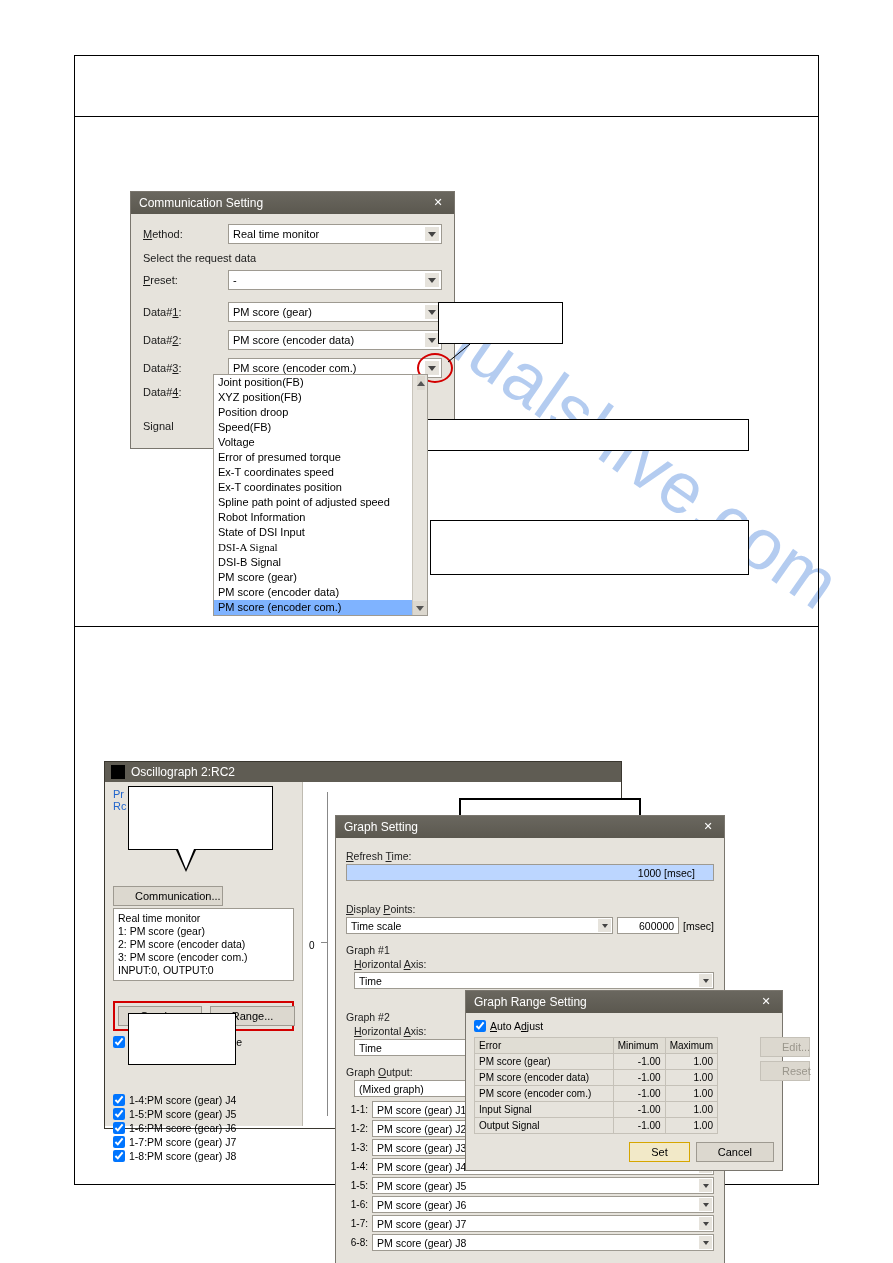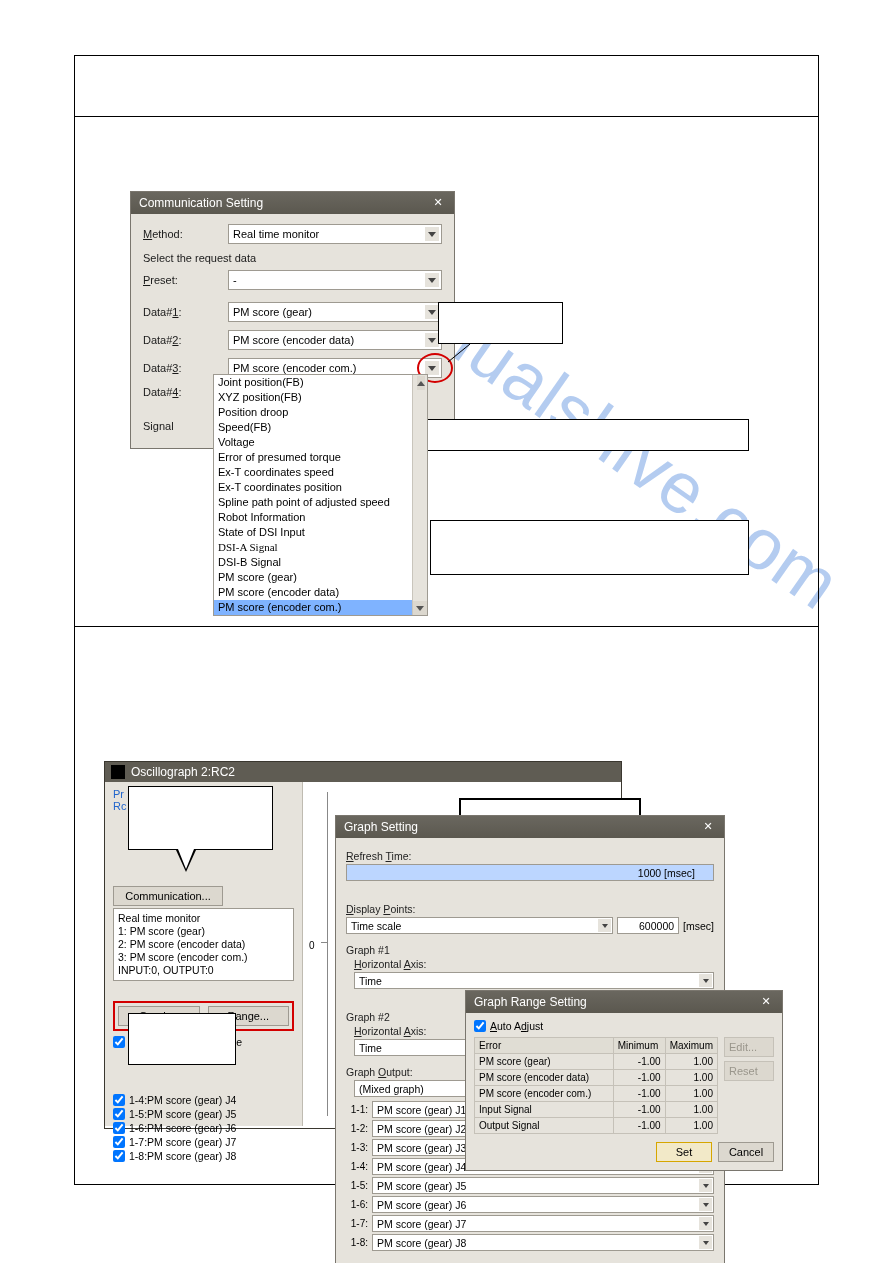--- a/index.html
+++ b/index.html
@@ -39,21 +39,21 @@
   .callout { position: absolute; background: #fff; border: 1px solid #000; }
 
   
   .osc { position: absolute; left: 104px; top: 761px; width: 518px; height: 368px; border: 1px solid #3a372f; background: #fff; }
   .osc .titlebar2 { background: #5f5c53; color: #fff; padding: 3px 6px; font-size: 12px; display: flex; align-items: center; gap: 6px; }
   .osc .titlebar2 .icon { width: 14px; height: 14px; background: #000; display:inline-block; }
   .osc .panel { display:flex; height: calc(100% - 22px); }
   .osc .sidebar { width: 198px; border-right: 1px solid #bfbbb1; background: #e6e3dc; padding: 6px 8px; position: relative; }
   .osc .content { flex:1; background: #fff; position: relative; }
   .osc .content .yaxis { position:absolute; left: 8px; top: 80px; font-size: 10px; }
-  .btn-flat { background: #dcd8cf; border: 1px solid #9e9a91; padding: 3px 4px; font-size: 11px; cursor:pointer; display:inline-block; }
+  .btn-flat { background: #dcd8cf; border: 1px solid #9e9a91; padding: 3px 21px; font-size: 11px; cursor:pointer; display:inline-block; }
   .comm-box { background:#fff; border:1px solid #9e9a91; padding:3px 4px; font-size:10.5px; line-height:13px; margin-top:2px; }
   .red-rect { border: 2px solid #d30000; }
   .chk-row { display:flex; align-items:center; gap:4px; font-size:10.5px; padding: 1px 0; }
   .chk-row input { width:12px; height:12px; }
 
   
   .speech { position:absolute; background:#fff; border:1px solid #000; }
   .speech-tail { position:absolute; width:0; height:0; border-left:10px solid transparent; border-right:10px solid transparent; border-top:22px solid #000; }
   .speech-tail::after { content:""; position:absolute; left:-8px; top:-23px; width:0; height:0; border-left:8px solid transparent; border-right:8px solid transparent; border-top:20px solid #fff; }
 
@@ -72,21 +72,21 @@
   .graph-rows .grow .idx { width:22px; text-align:right; font-size:10px; }
   .graph-rows .grow .field { flex:1; }
 
   
   .dlg3 { position: absolute; left: 465px; top: 990px; width: 318px; background: #e6e3dc; border: 1px solid #7a766e; z-index:5; }
   .dlg3 .body { padding: 6px 8px 8px 8px; font-size:10.5px; }
   .dlg3 table { width: 100%; border-collapse: collapse; font-size:10px; }
   .dlg3 th, .dlg3 td { border: 1px solid #c5c1b8; padding: 2px 4px; text-align:left; }
   .dlg3 th { background:#e0ddd4; font-weight:normal; }
   .dlg3 .btncol { width:50px; }
-  .dlg3 .btncol .btn-flat { width:100%; color:#9a968c; margin-bottom:4px; border-color:#c5c1b8; }
+  .dlg3 .btncol .btn-flat { width:100%; color:#9a968c; margin-bottom:4px; border-color:#c5c1b8;margin-left:36px; }
   .dlg3 .footer { display:flex; justify-content:flex-end; gap:6px; margin-top:8px; }
   .dlg3 .footer .btn-flat { min-width:56px; text-align:center; }
   .dlg3 .set { border-color:#d6a600; background:#f2e9c8; }
 
   .black-box { position:absolute; background:#fff; border:2px solid #000; }
 </style>
 </head>
 <body>
 
 <div class="watermark">manualshive.com</div>
@@ -362,21 +362,21 @@
               </div>
             </div>
             <div class="grow">
               <span class="idx">1-7:</span>
               <div class="field">
                 <span>PM score (gear) J7</span>
                 <span class="arrow"></span>
               </div>
             </div>
             <div class="grow">
-              <span class="idx">1-8:</span>
+              <span class="idx">6-8:</span>
               <div class="field">
                 <span>PM score (gear) J8</span>
                 <span class="arrow"></span>
               </div>
             </div>
           </div>
       </div>
       <div class="col">
         <div class="ll">Graph <u>O</u>utput:</div>
         <div class="field" style="margin-left:8px;">

